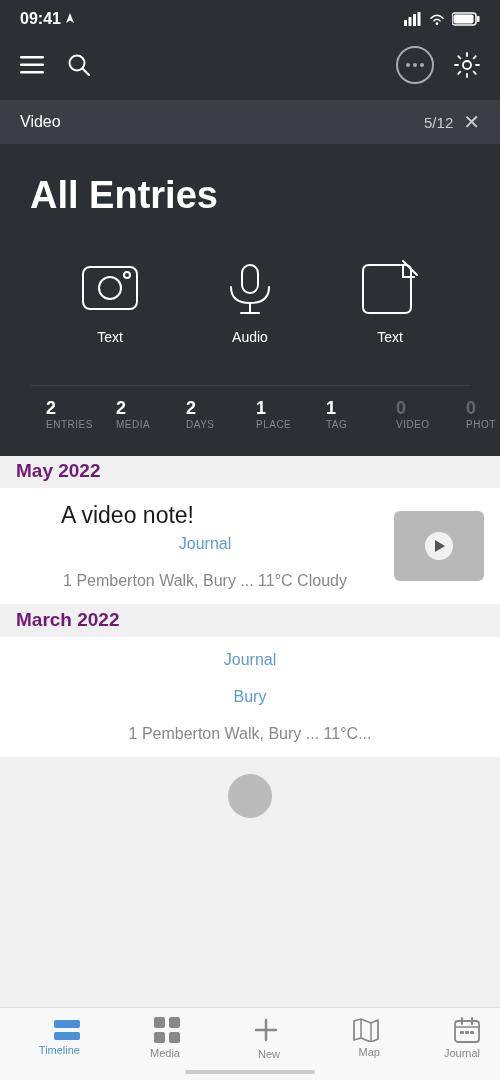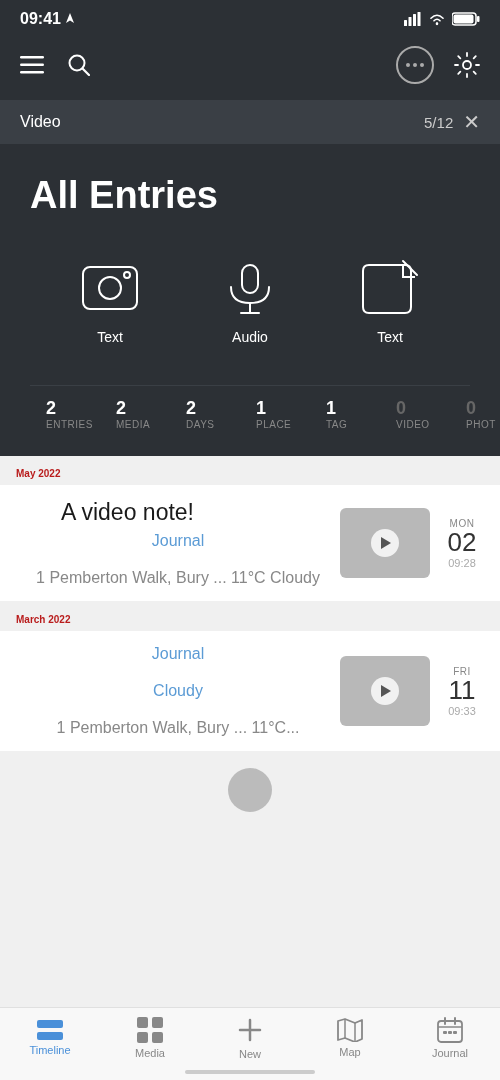--- a/index.html
+++ b/index.html
@@ -167,24 +167,24 @@
     .stat-number.dimmed {
       color: #666;
     }
     .stat-label {
       font-size: 10px;
       color: #888;
       letter-spacing: 0.5px;
       text-transform: uppercase;
     }
     .month-header {
-      padding: 12px 16px 6px;
-      font-size: 10px;
+      padding: 4px 16px 6px;
+      font-size: 19px;
       font-weight: 600;
-      color: #b91c1c;
+      color: #701a75;
       background: #f0f0f0;
     }
     .entry-card {
       background: #fff;
       margin: 0 0 1px 0;
       padding: 14px 16px;
       display: flex;
       align-items: center;
       justify-content: space-between;
       cursor: pointer;
@@ -292,21 +292,21 @@
       background: #f8f8f8;
       border-top: 1px solid #e0e0e0;
       display: flex;
       align-items: center;
       justify-content: space-around;
       padding: 8px 0 20px;
     }
     .nav-item {
       display: flex;
       flex-direction: column;
-      align-items: center;
+      align-items: flex-end;
       gap: 4px;
       cursor: pointer;
       min-width: 60px;
     }
     .nav-item-label {
       font-size: 11px;
       color: #888;
     }
     .nav-item.active .nav-item-label {
       color: #4a90d9;
@@ -490,47 +490,30 @@
           <span class="journal-link">Journal</span>
           <span>1 Pemberton Walk, Bury ... 11°C Cloudy</span>
         </div>
       </div>
       <div class="entry-right">
         <div class="video-thumb">
           <div class="play-btn">
             <div class="play-triangle"></div>
           </div>
         </div>
-        <div class="date-badge">
-          <span class="date-day-label">MON</span>
-          <span class="date-day-num">02</span>
-          <span class="date-time">09:28</span>
-        </div>
       </div>
     </div>
 
     <div class="month-header">March 2022</div>
     <div class="entry-card">
       <div class="entry-left">
         <div class="entry-meta">
           <span class="journal-link">Journal</span>
-          <span class="journal-link">Cloudy</span>
+          <span class="journal-link">Bury</span>
           <span>1 Pemberton Walk, Bury ... 11°C...</span>
-        </div>
-      </div>
-      <div class="entry-right">
-        <div class="video-thumb">
-          <div class="play-btn">
-            <div class="play-triangle"></div>
-          </div>
-        </div>
-        <div class="date-badge">
-          <span class="date-day-label">FRI</span>
-          <span class="date-day-num">11</span>
-          <span class="date-time">09:33</span>
         </div>
       </div>
     </div>
 
     <div class="scroll-indicator">
       <div class="scroll-dot"></div>
     </div>
   </div>
 
   <div class="bottom-nav">

